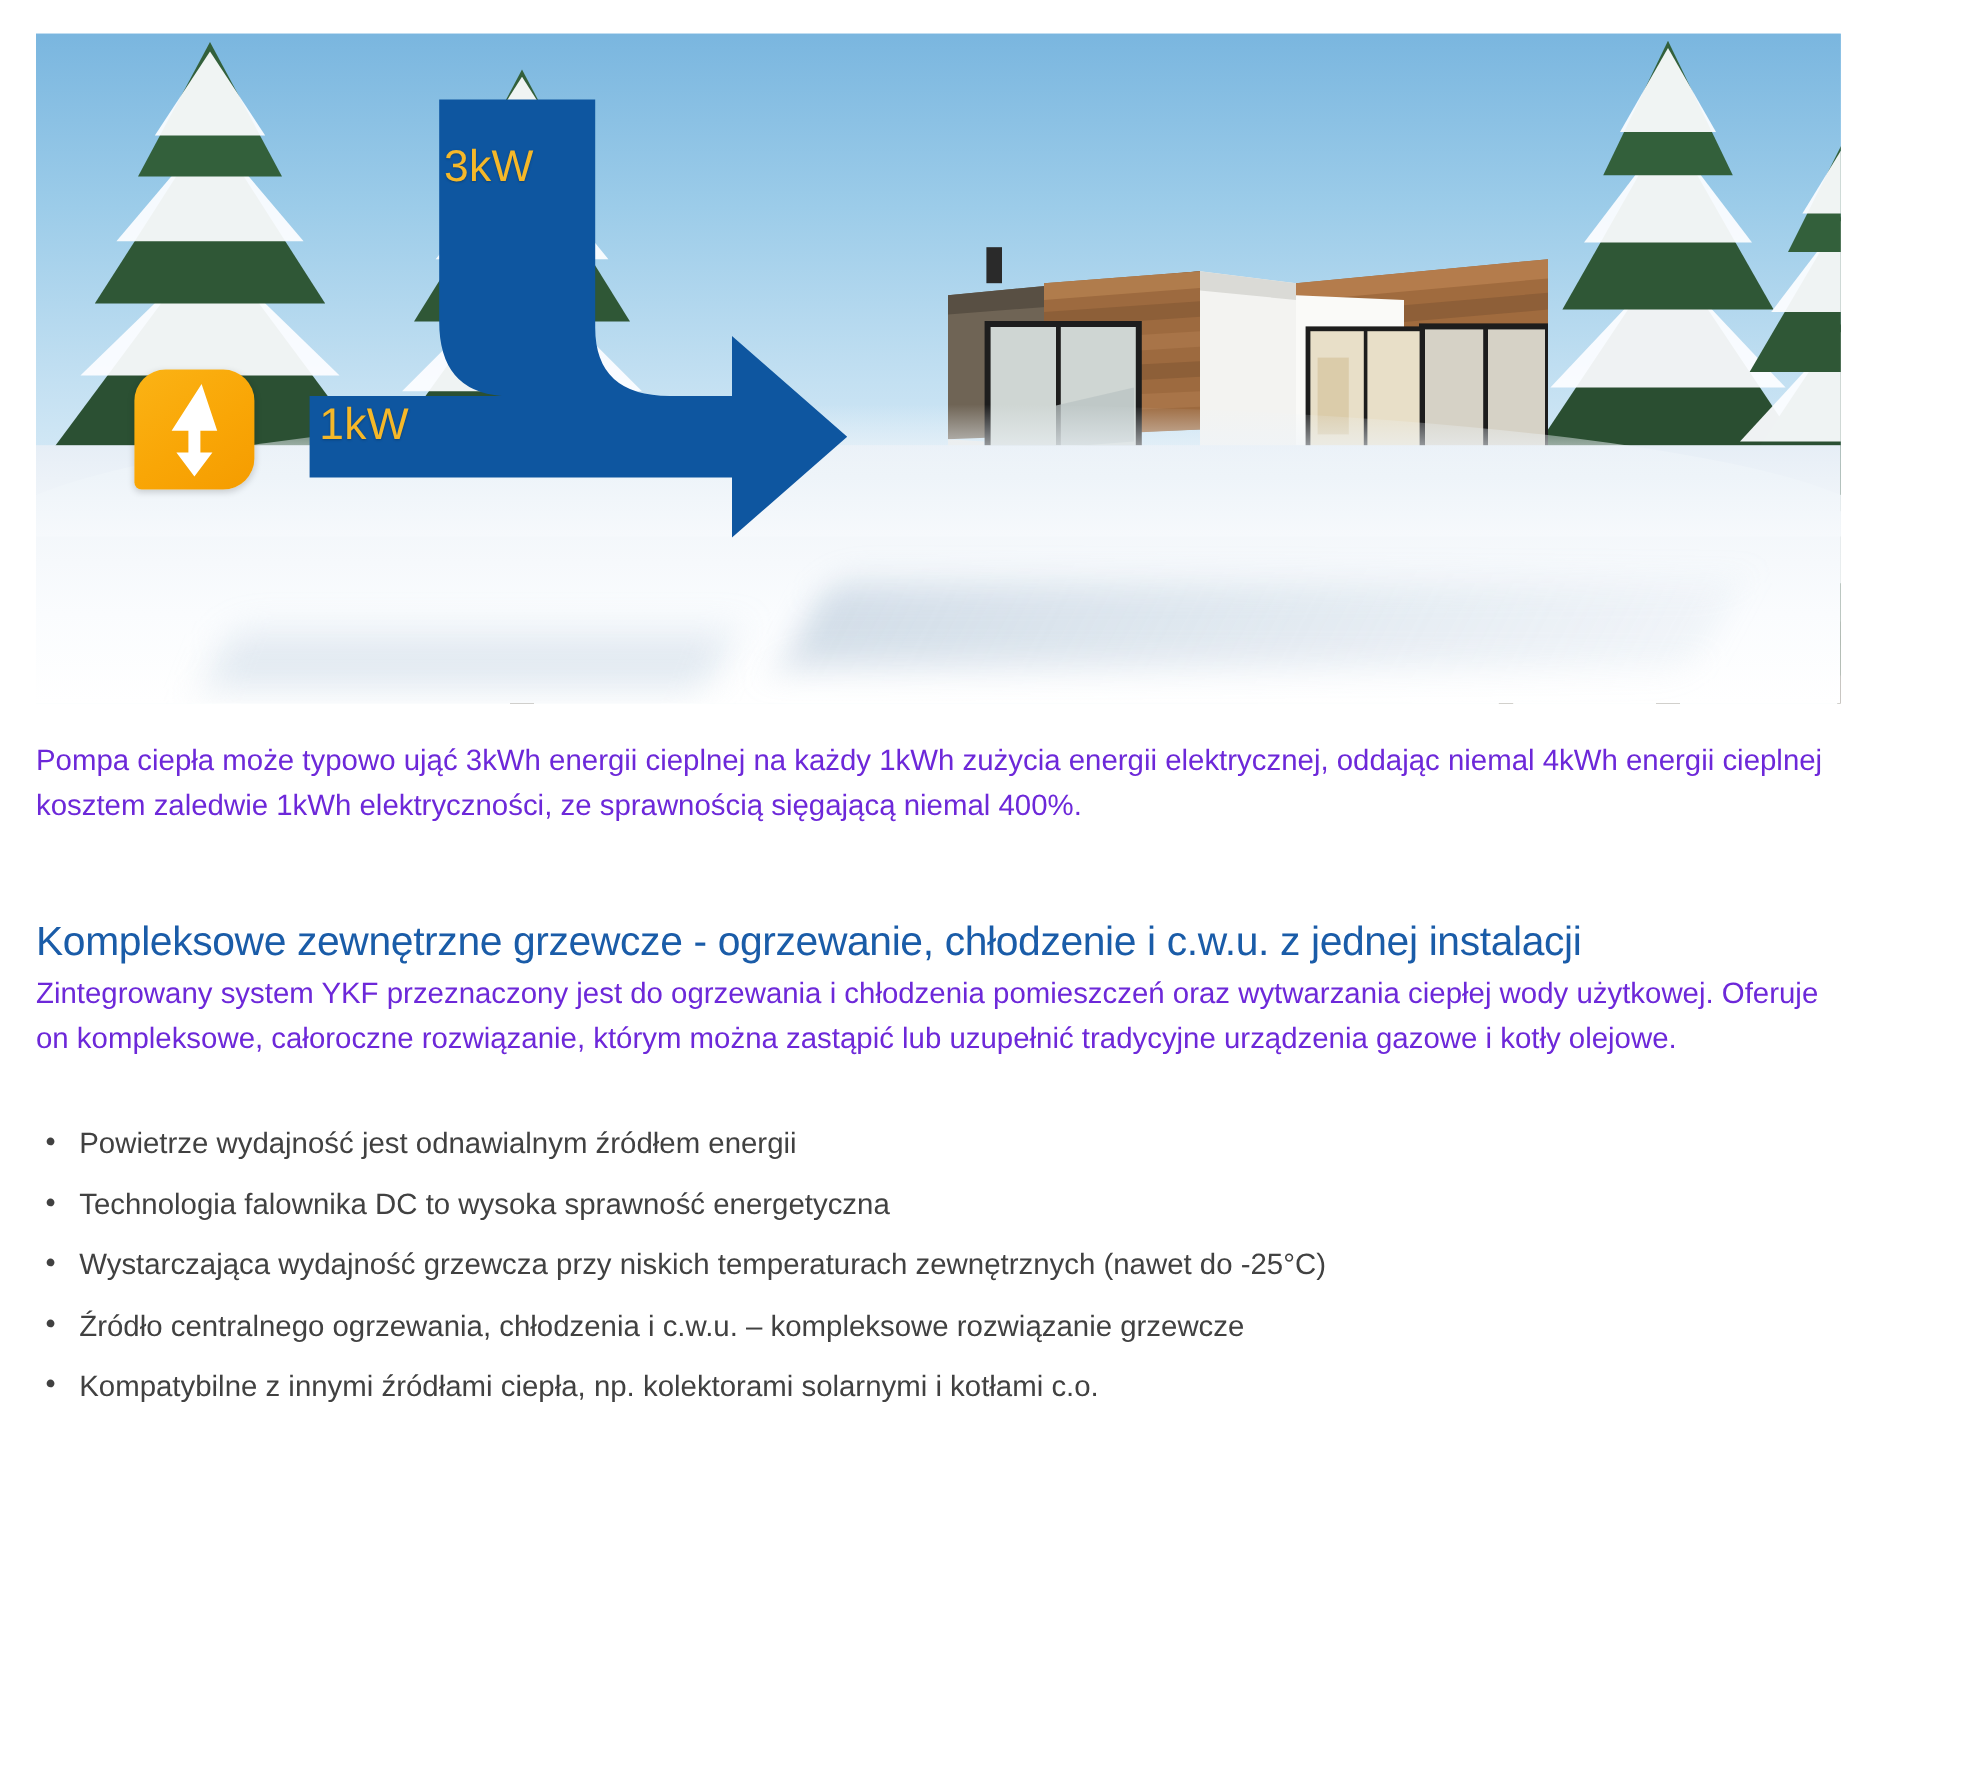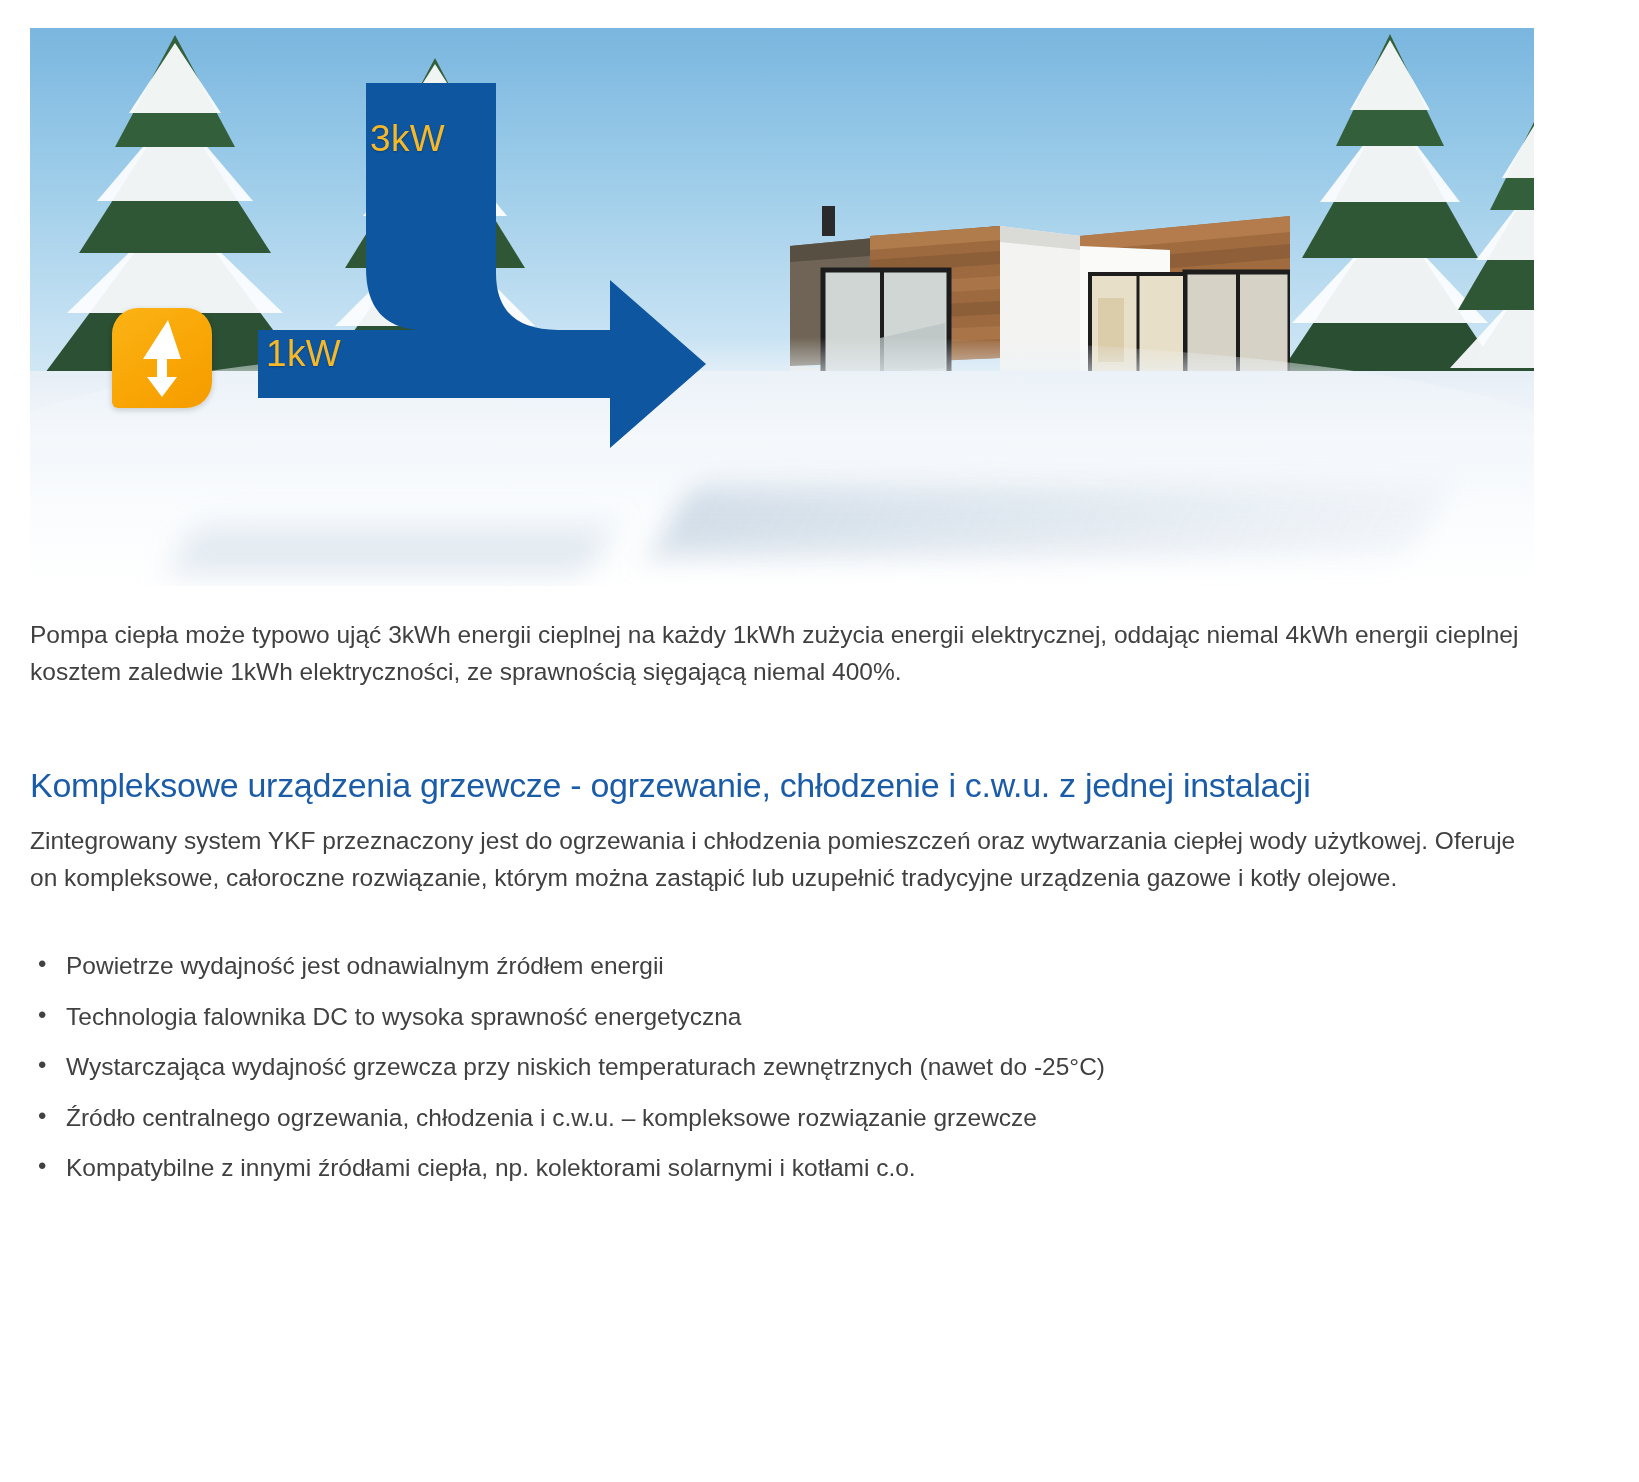--- a/index.html
+++ b/index.html
@@ -163,27 +163,27 @@
   .bolt-badge svg { position: absolute; left: 22px; top: 10px; }
 
   
   .house { position: absolute; left: 700px; top: 160px; width: 560px; height: 330px; }
   .house svg { display: block; }
 
   
   .para {
     font-size: 24.5px;
     line-height: 1.52;
-    color: #404040;
+    color: #6d28d9;
     margin: 0;
     max-width: 1510px;
   }
   .para-1 { margin-top: 30px; }
   .sec2 { margin-top: 76px; }
-  .para-2 { margin-top: 16px; }
+  .para-2 { margin-top: 4px; }
   .para-3 { margin-top: 58px; }
 
   ul.bullets {
     list-style: none;
     margin: 58px 0 0 0;
     padding: 0;
   }
   ul.bullets li {
     position: relative;
     padding-left: 36px;
@@ -376,21 +376,21 @@
         <polygon points="30,2 10,38 23,38 23,70 33,70 33,38 46,38" fill="#ffffff" opacity="0"></polygon>
 
         <path d="M34,2 L10,40 L23,40 L12,62 L23,62 L23,50 L33,50 L33,62 L23,62 Z" fill="#ffffff" opacity="0"></path>
         <path d="M34,2 L9,41 L23,41 L23,59 L13,59 L28,79 L43,59 L33,59 L33,41 L47,41 Z" fill="#ffffff"></path>
       </svg>
     </div>
   </div>
 
   <p class="para para-1">Pompa ciepła może typowo ująć 3kWh energii cieplnej na każdy 1kWh zużycia energii elektrycznej, oddając niemal 4kWh energii cieplnej kosztem zaledwie 1kWh elektryczności, ze sprawnością sięgającą niemal 400%.</p>
 
-  <h2 class="h2 sec2">Kompleksowe urządzenia grzewcze - ogrzewanie, chłodzenie i c.w.u. z jednej instalacji</h2>
+  <h2 class="h2 sec2">Kompleksowe zewnętrzne grzewcze - ogrzewanie, chłodzenie i c.w.u. z jednej instalacji</h2>
 
   <p class="para para-2">Zintegrowany system YKF przeznaczony jest do ogrzewania i chłodzenia pomieszczeń oraz wytwarzania ciepłej wody użytkowej. Oferuje on kompleksowe, całoroczne rozwiązanie, którym można zastąpić lub uzupełnić tradycyjne urządzenia gazowe i kotły olejowe.</p>
 
 
   <ul class="bullets">
     <li>Powietrze wydajność jest odnawialnym źródłem energii</li>
     <li>Technologia falownika DC to wysoka sprawność energetyczna</li>
     <li>Wystarczająca wydajność grzewcza przy niskich temperaturach zewnętrznych (nawet do -25°C)</li>
     <li>Źródło centralnego ogrzewania, chłodzenia i c.w.u. – kompleksowe rozwiązanie grzewcze</li>
     <li>Kompatybilne z innymi źródłami ciepła, np. kolektorami solarnymi i kotłami c.o.</li>

